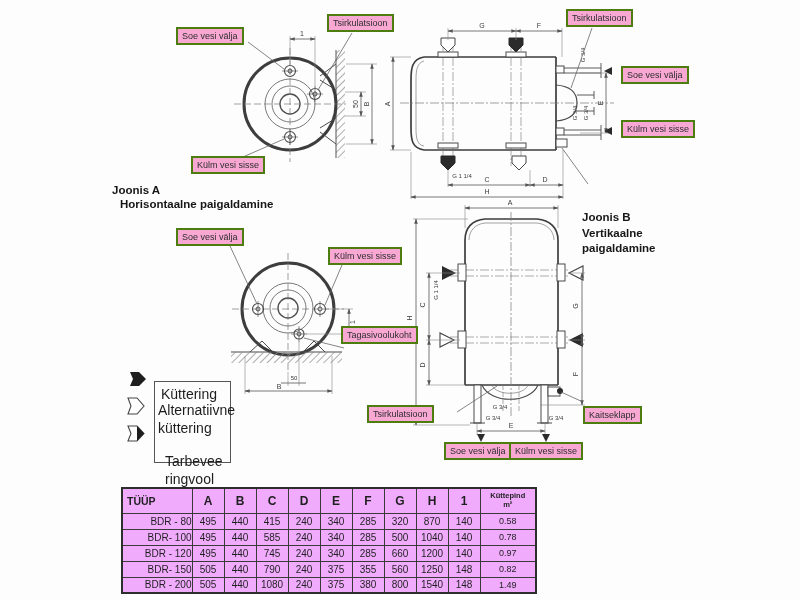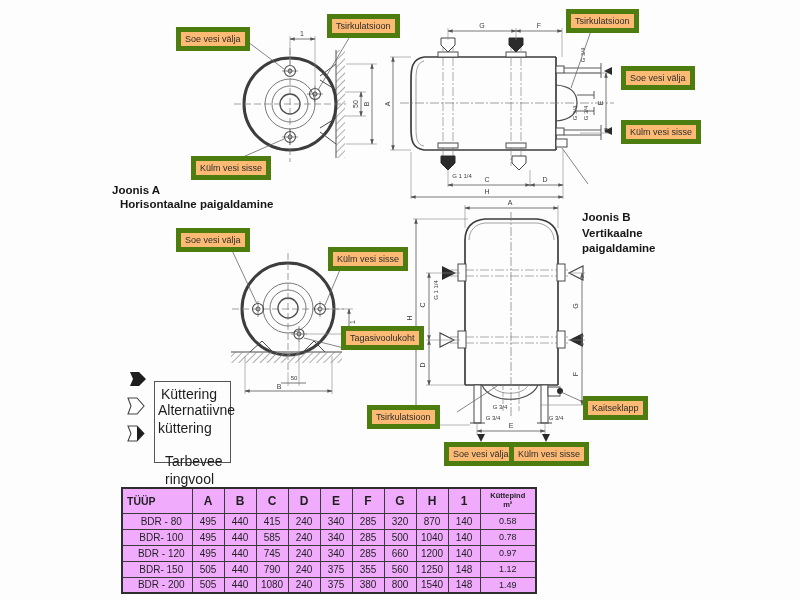--- a/index.html
+++ b/index.html
@@ -1,29 +1,29 @@
 <!DOCTYPE html>
 <html><head>
 <meta charset="utf-8">
 <style>
   *{margin:0;padding:0;box-sizing:border-box}
   html,body{width:800px;height:600px}
   body{position:relative;background:#fdfdfd;font-family:"Liberation Sans",sans-serif;overflow:hidden}
   #drawing{position:absolute;left:0;top:0}
-  .lbl{position:absolute;border:5px solid #4d7c0f;background:#fdba74;font-size:9px;color:#2d2d2d;padding:2px 4px;white-space:nowrap;line-height:1.15;z-index:3}
+  .lbl{position:absolute;border:2px solid #4d7c0f;background:#f9a8d4;font-size:9px;color:#2d2d2d;padding:2px 4px;white-space:nowrap;line-height:1.15;z-index:3}
   .title{position:absolute;font-weight:bold;font-size:11.5px;color:#161616;z-index:3}
   .legend-box{position:absolute;left:154px;top:381px;width:77px;height:82px;border:1px solid #555;background:transparent;z-index:2}
   .legend-label{position:absolute;font-size:14px;color:#1d1d1d;line-height:1.3;z-index:3}
   table.spec{position:absolute;left:121px;top:487px;border-collapse:collapse;border:2px solid #2e2e2e;table-layout:fixed;background:#f0abfc;z-index:3}
   .spec th,.spec td{border:1px solid #3a3a3a;text-align:center;font-size:10px;color:#1f1f1f;overflow:hidden;white-space:nowrap}
   .spec th{height:25px;font-size:12px;font-weight:bold}
   .spec th.tyyp{text-align:left;padding-left:4px;font-size:10.5px}
   .spec th.heat{font-size:7.5px;font-weight:bold;line-height:1.15}
   .spec td{height:16px}
-  .spec td.tyyp{text-align:center;padding-left:8px}
+  .spec td.tyyp{text-align:right;padding-left:8px}
   .spec td.heat{font-size:9px}
   svg text{font-family:"Liberation Sans",sans-serif;fill:#3c3c3c}
   .dimtxt{font-size:7px}
   .dimtxt-sm{font-size:6px}
 </style>
 </head>
 <body>
 
 <svg id="drawing" width="800" height="485" viewBox="0 0 800 485">
   <defs>
@@ -285,21 +285,21 @@
 <div class="lbl" style="left:176px;top:27px">Soe vesi välja</div>
 <div class="lbl" style="left:327px;top:14px">Tsirkulatsioon</div>
 <div class="lbl" style="left:191px;top:156px">Külm vesi sisse</div>
 <div class="lbl" style="left:566px;top:9px">Tsirkulatsioon</div>
 <div class="lbl" style="left:621px;top:66px">Soe vesi välja</div>
 <div class="lbl" style="left:621px;top:120px">Külm vesi sisse</div>
 <div class="lbl" style="left:176px;top:228px">Soe vesi välja</div>
 <div class="lbl" style="left:328px;top:247px">Külm vesi sisse</div>
 <div class="lbl" style="left:341px;top:326px">Tagasivoolukoht</div>
 <div class="lbl" style="left:367px;top:405px">Tsirkulatsioon</div>
-<div class="lbl" style="left:583px;top:396px">Kaitseklapp</div>
+<div class="lbl" style="left:583px;top:406px">Kaitseklapp</div>
 <div class="lbl" style="left:444px;top:442px">Soe vesi välja</div>
 <div class="lbl" style="left:509px;top:442px">Külm vesi sisse</div>
 
 <div class="title" style="left:112px;top:184px">Joonis A</div>
 <div class="title" style="left:120px;top:198px">Horisontaalne paigaldamine</div>
 <div class="title" style="left:582px;top:211px">Joonis B</div>
 <div class="title" style="left:582px;top:227px">Vertikaalne</div>
 <div class="title" style="left:582px;top:242px">paigaldamine</div>
 
 <div class="legend-box"></div>
@@ -383,21 +383,21 @@
         <td class="tyyp">BDR- 150</td>
         <td>505</td>
         <td>440</td>
         <td>790</td>
         <td>240</td>
         <td>375</td>
         <td>355</td>
         <td>560</td>
         <td>1250</td>
         <td>148</td>
-        <td class="heat">1.12</td>
+        <td class="heat">0.82</td>
       </tr>
       <tr>
         <td class="tyyp">BDR - 200</td>
         <td>505</td>
         <td>440</td>
         <td>1080</td>
         <td>240</td>
         <td>375</td>
         <td>380</td>
         <td>800</td>

